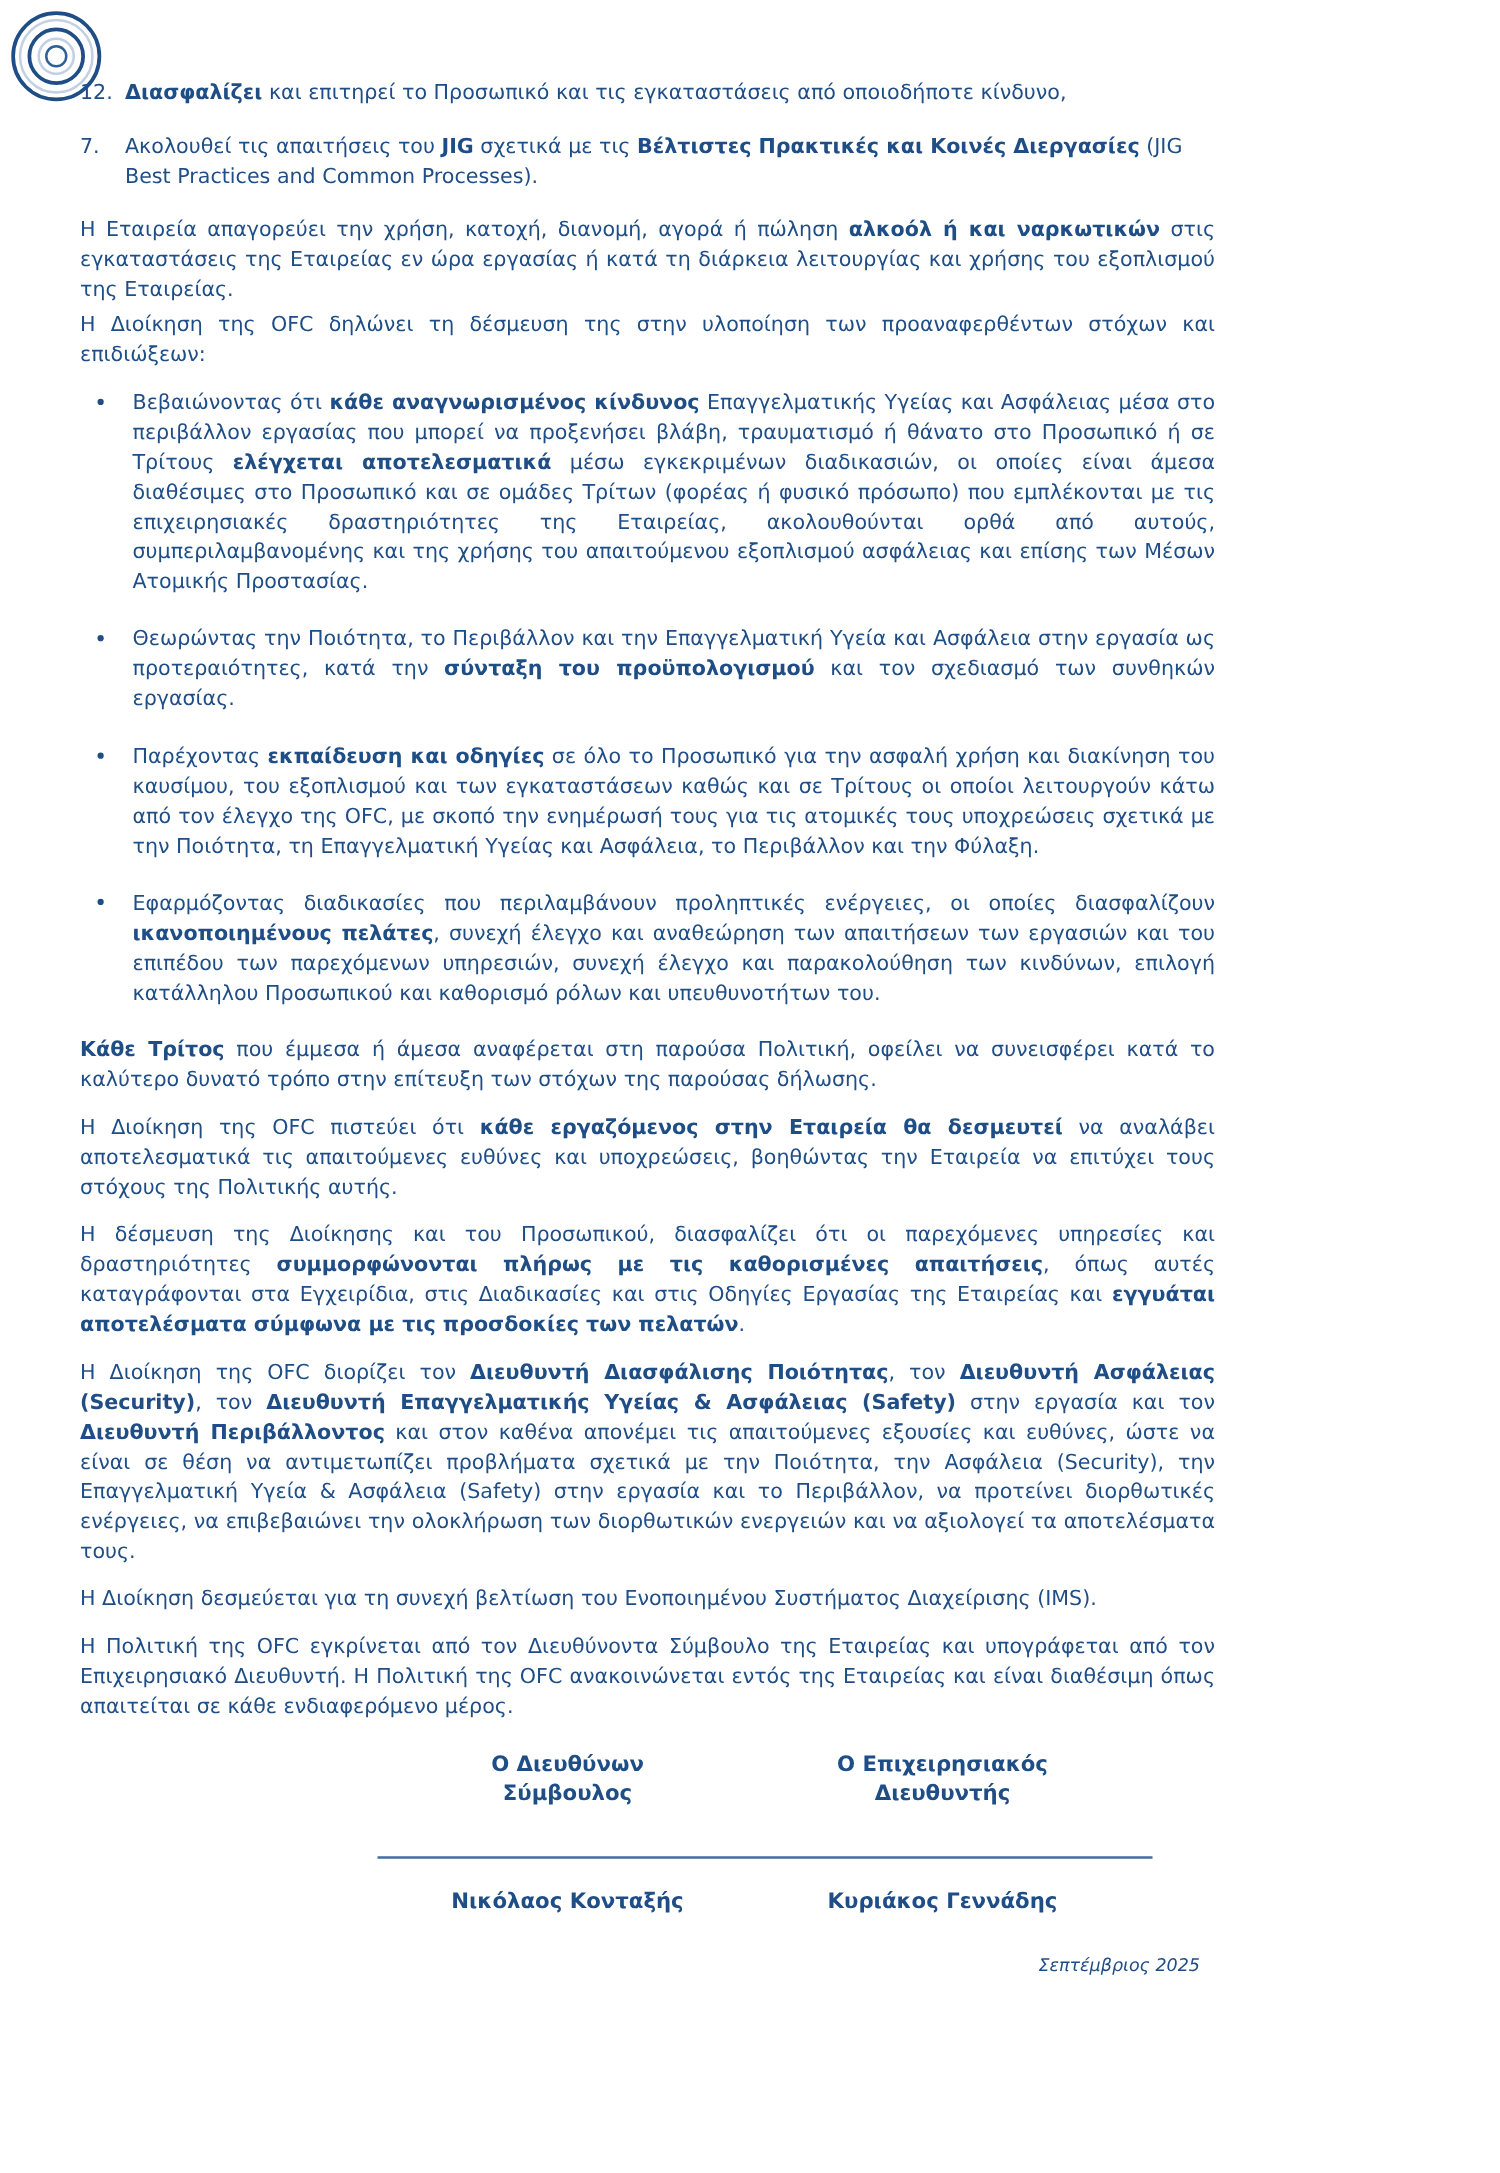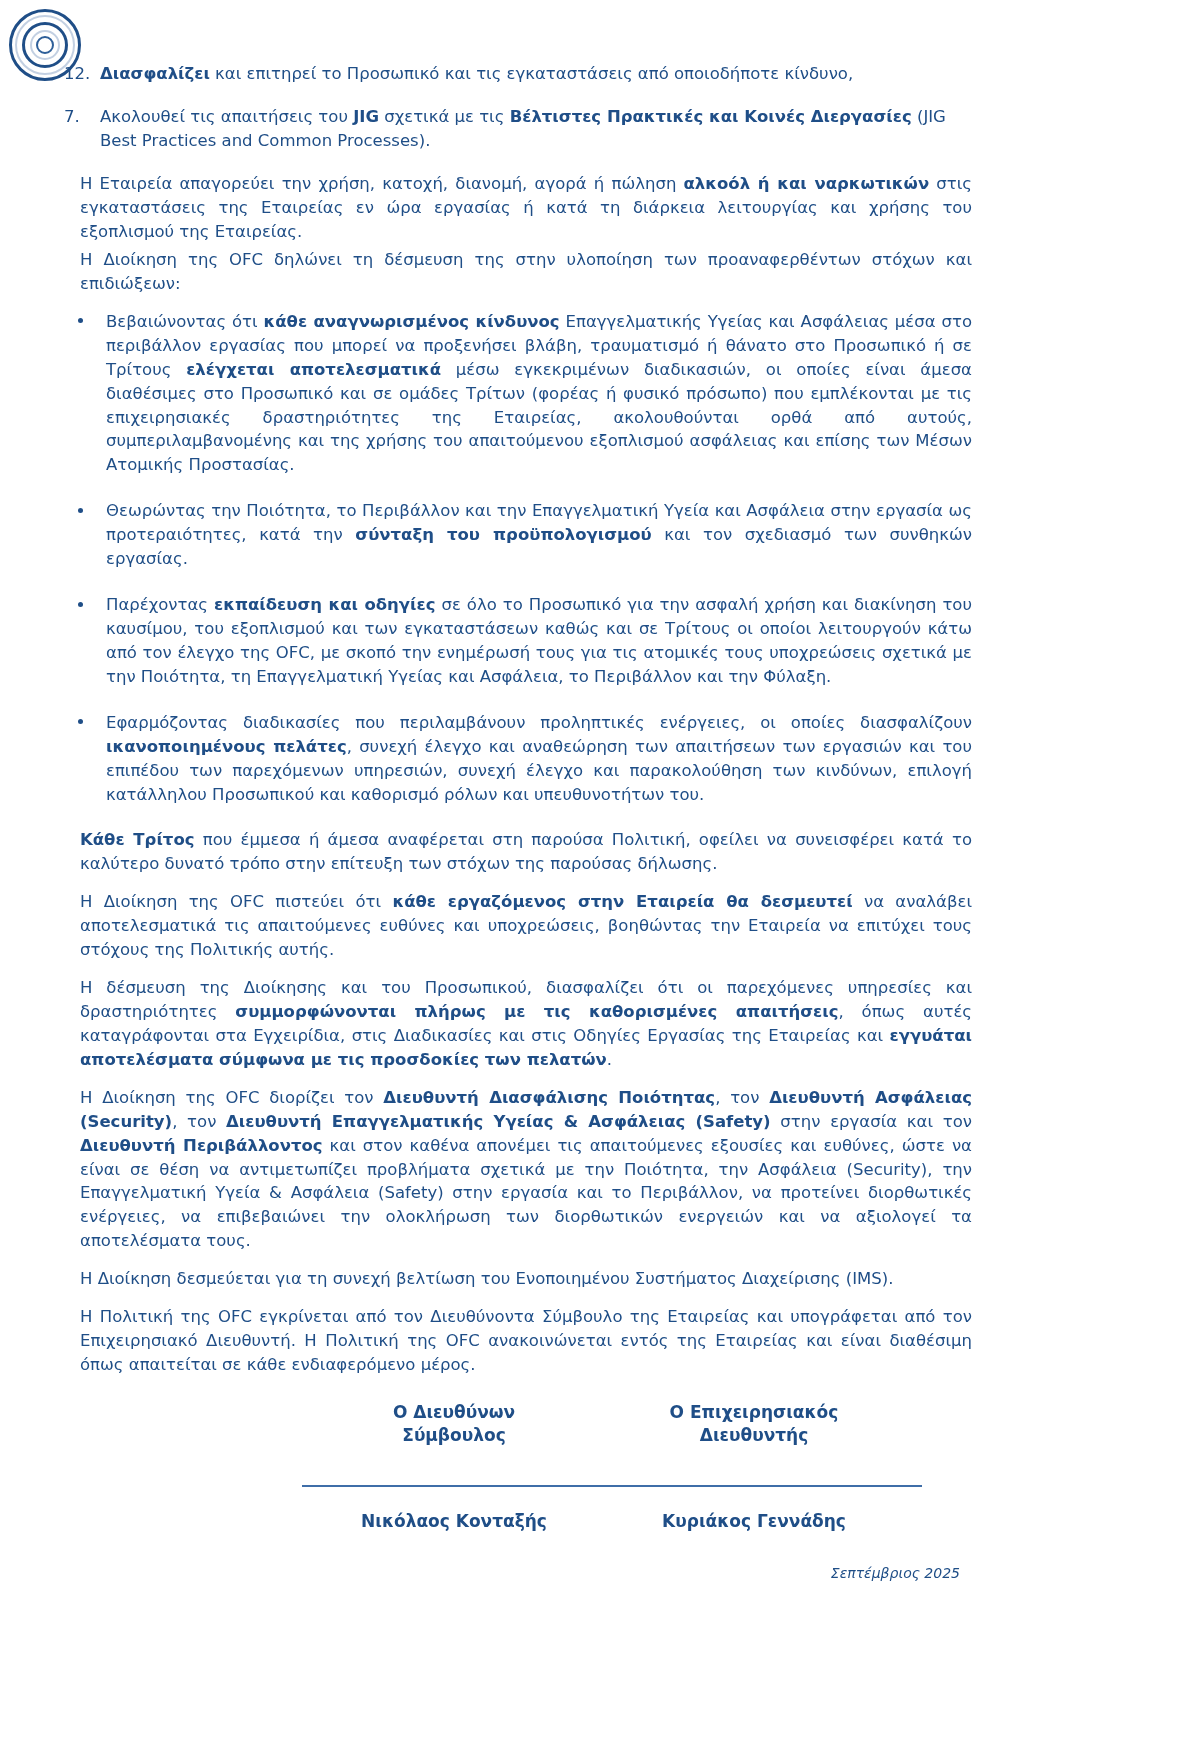--- a/index.html
+++ b/index.html
@@ -93,21 +93,21 @@
     color: #1F4E87;
   }
   .num-body {
     flex: 1 1 auto;
     font-size: 16.5px;
     line-height: 1.42;
     text-align: left;
   }
 
   p.para {
-    margin: 0 0 14px 16px;
+    margin: 0 0 14px 0;
     font-size: 16.5px;
     line-height: 1.45;
     text-align: justify;
     color: #1F4E87;
   }
   p.para.tight { margin-bottom: 4px; }
 
   b, .b { font-weight: bold; }
 
   

